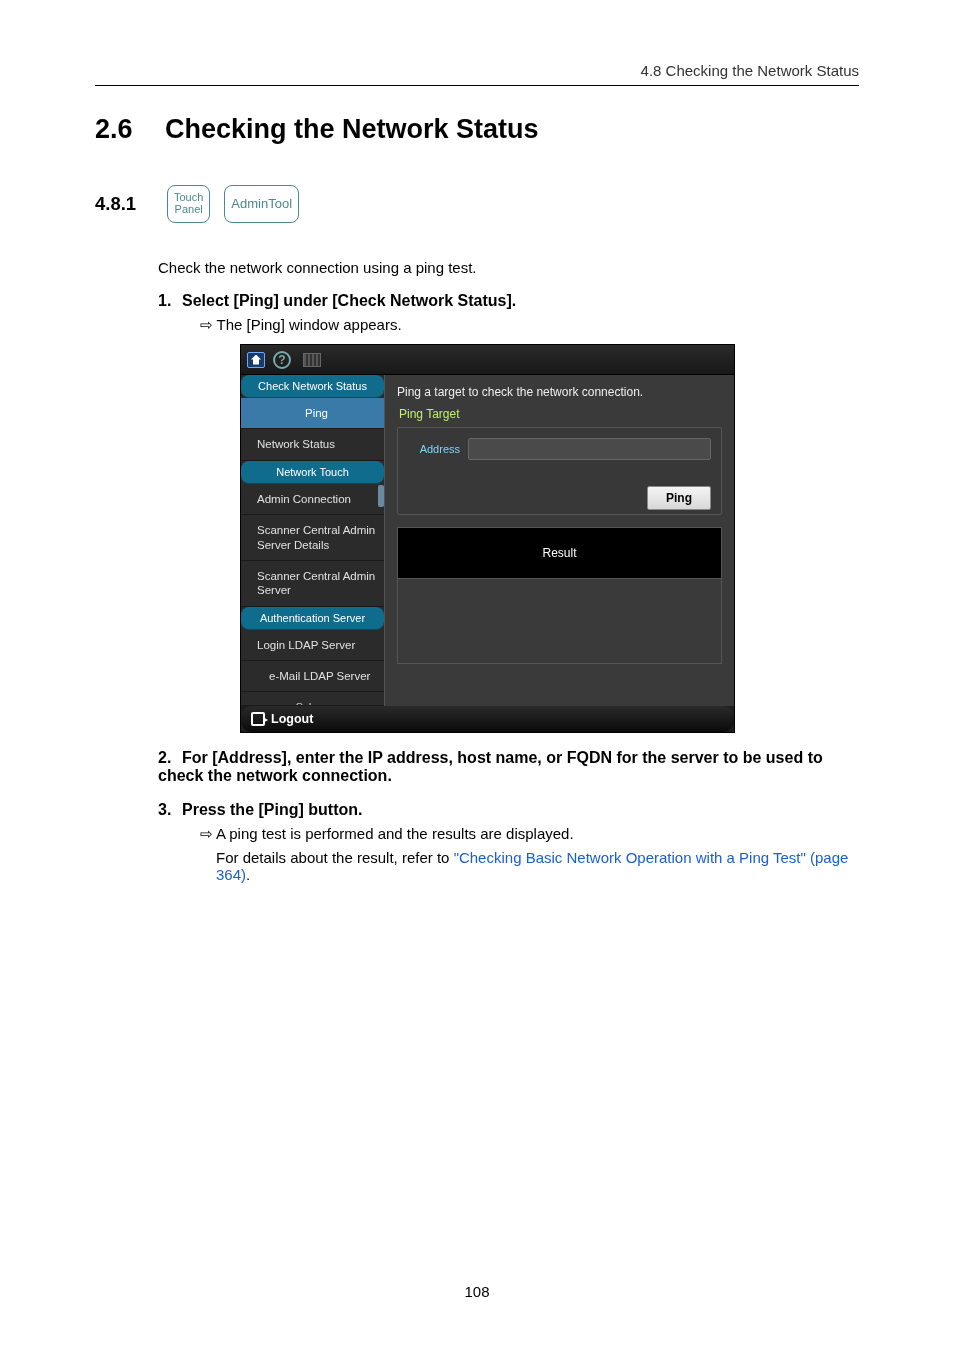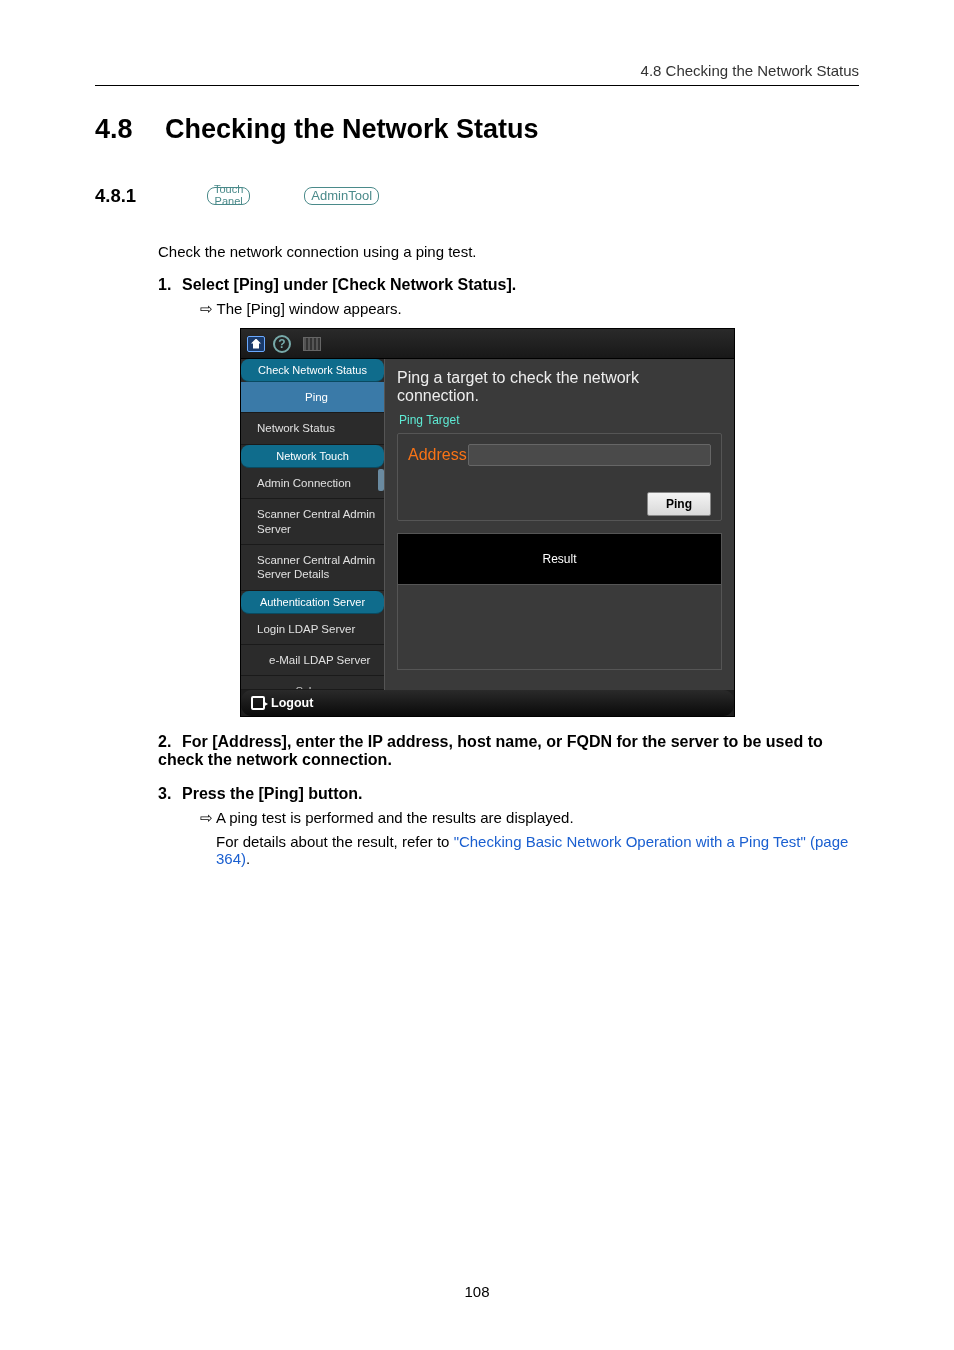--- a/index.html
+++ b/index.html
@@ -45,22 +45,21 @@
       border-radius: 8px;
       padding: 1px 6px 2px 6px;
       font-size: 13px;
       font-weight: normal;
       color: #4a8a8a;
       line-height: 1.05;
       display: inline-flex;
       flex-direction: column;
       align-items: center;
       justify-content: center;
-      height: 18px;
-      margin-left: 40px;
+      height: 38px;
     }
     .badge-touch { font-size: 11px; }
     .body-text { padding: 36px 95px 0 158px; font-size: 15px; }
     .step { padding: 16px 95px 0 158px; font-size: 16px; font-weight: bold; }
     .step .step-num { display: inline-block; width: 24px; }
     .substep { padding: 6px 95px 0 200px; font-size: 15px; }
     .substep-arrow::before { content: "⇨ "; }
     .link { color: #1a5fd0; }
 
     
@@ -131,31 +130,31 @@
       position:absolute; right:0; top:110px; width:6px; height:22px;
       background:#6a8aa0; border-radius:2px;
     }
     .content {
       flex: 1;
       background: #3a3a3a;
       padding: 10px 12px 10px 12px;
       position: relative;
       min-height: 284px;
     }
-    .content-desc { font-size: 16px; color: #eee; margin-bottom: 8px; }
-    .fieldset-lbl { font-size: 12px; color:#5eead4; margin-bottom: 6px; padding-left:2px; }
+    .content-desc { font-size: 12px; color: #eee; margin-bottom: 8px; }
+    .fieldset-lbl { font-size: 12px; color:#bef264; margin-bottom: 6px; padding-left:2px; }
     .fieldset-box {
       border: 1px solid #555; border-radius: 2px;
       padding: 10px 10px 12px 10px;
       background: #383838;
       margin-bottom: 6px;
       position: relative;
     }
     .address-row { display:flex; align-items:center; gap:8px; margin-bottom:18px; }
-    .address-lbl { font-size: 16px; color:#f97316; width:52px; text-align:right; }
+    .address-lbl { font-size: 11px; color:#7dd3fc; width:52px; text-align:right; }
     .address-input {
       flex:1; height:22px; background:#4a4a4a; border:1px solid #666; border-radius:2px;
     }
     .ping-btn-row { text-align: right; }
     .ping-btn {
       display:inline-block;
       background: linear-gradient(#f4f4f4,#d8d8d8);
       color:#000; font-weight: bold; font-size:12px;
       padding: 4px 18px; border:1px solid #888; border-radius:2px;
       position: relative; top: 8px;
@@ -184,21 +183,21 @@
     }
     .page-number { position:absolute; bottom: 50px; left:0; width:100%; text-align:center; font-size:15px; }
   </style>
 </head>
 <body>
 
 <div class="page-header-area">4.8 Checking the Network Status</div>
 <hr class="hr-line">
 
 <div class="section-number-title">
-  <span class="num">4.8</span><span>Checking the Network Status</span>
+  <span class="num">2.6</span><span>Checking the Network Status</span>
 </div>
 
 <div class="subsection">
   <span class="subnum">4.8.1</span>
   <span class="badge badge-touch">
     <span>Touch</span>
     <span>Panel</span>
   </span>
   <span class="badge">AdminTool</span>
 </div>
@@ -219,22 +218,22 @@
       <div class="help-icon">?</div>
       <div class="keypad-icon"></div>
     </div>
     <div class="panel-body">
       <div class="sidebar">
         <div class="nav-header">Check Network Status</div>
         <div class="nav-item active" style="text-align:center;">Ping</div>
         <div class="nav-item">Network Status</div>
         <div class="nav-header">Network Touch</div>
         <div class="nav-item">Admin Connection</div>
+        <div class="nav-item">Scanner Central Admin Server Details</div>
         <div class="nav-item">Scanner Central Admin Server</div>
-        <div class="nav-item">Scanner Central Admin Server Details</div>
         <div class="nav-header">Authentication Server</div>
         <div class="nav-item">Login LDAP Server</div>
         <div class="nav-item" style="padding-left:28px;">e-Mail LDAP Server</div>
         <div class="nav-item last-partial">Schema</div>
         <div class="scroll-thumb"></div>
       </div>
       <div class="content">
         <div class="content-desc">Ping a target to check the network connection.</div>
         <div class="fieldset-lbl">Ping Target</div>
         <div class="fieldset-box">

